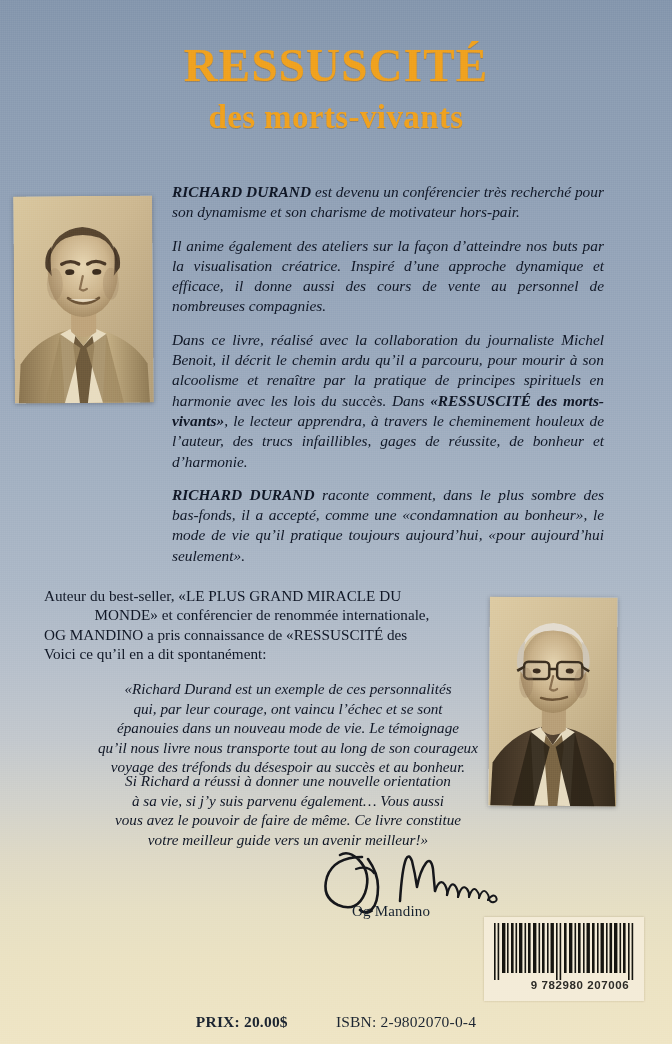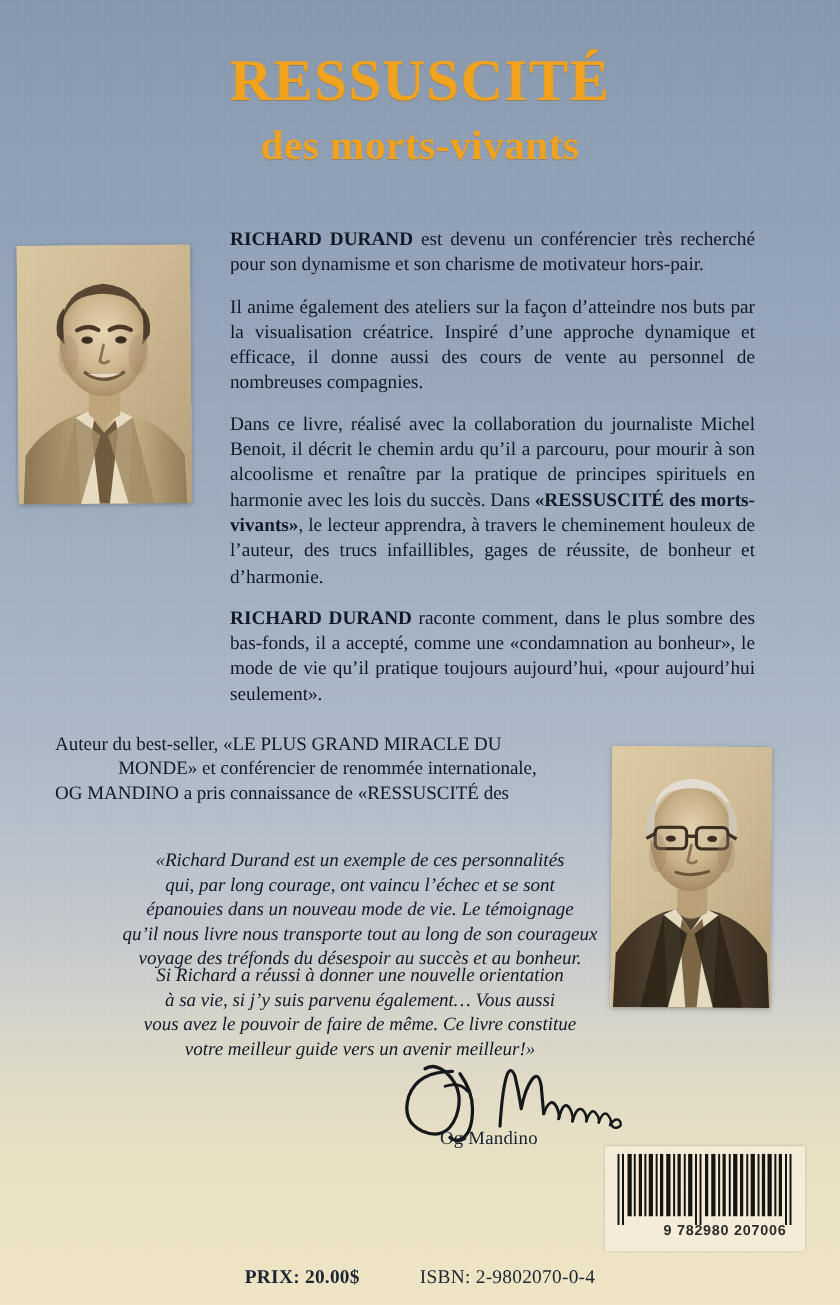--- a/index.html
+++ b/index.html
@@ -54,21 +54,21 @@
   #photo-author{left:14px;top:196px;width:139px;height:207px;transform:rotate(-0.5deg);}
   #photo-mandino{left:489px;top:597px;width:128px;height:209px;transform:rotate(0.4deg);}
   .photo svg{display:block;width:100%;height:100%;}
 
   
   .body-copy{
     position:absolute;left:172px;top:182px;width:432px;
     color:#101726;font-size:15.4px;line-height:20.3px;
     text-align:justify;text-justify:inter-word;
   }
-  .body-copy p{margin:0 0 13px 12px;}
+  .body-copy p{margin:0 0 13px 0;font-style:italic;}
   .body-copy p:last-child{margin-bottom:0;}
   .body-copy b{font-weight:700;}
 
   
   .mandino-intro{
     position:absolute;left:44px;top:586px;width:436px;
     color:#101726;font-size:15.2px;line-height:19.4px;
   }
   .mandino-intro .l{display:block;}
   .mandino-intro .c{text-align:center;}
@@ -198,20 +198,21 @@
   <div class="mandino-intro">
     <span class="l">
       <span>Auteur du best-seller, </span><b>«LE PLUS GRAND MIRACLE DU</b>
     </span>
     <span class="l c">
       <b>MONDE»</b><span> et conférencier de renommée internationale,</span>
     </span>
     <span class="l">
       <b>OG MANDINO</b><span> a pris connaissance de </span><b>«RESSUSCITÉ des</b>
     </span>
+    <span class="l">Voici ce qu’il en a dit spontanément:</span>
   </div>
 
   <div class="photo" id="photo-mandino">
     <svg viewBox="0 0 128 209" preserveAspectRatio="none" aria-hidden="true">
       <defs>
         <linearGradient id="sepiaBgB" x1="0" y1="0" x2="1" y2="1">
           <stop offset="0%" stop-color="#ddcba3"></stop>
           <stop offset="50%" stop-color="#cfbc95"></stop>
           <stop offset="100%" stop-color="#b6a178"></stop>
         </linearGradient>
@@ -263,21 +264,21 @@
 
       <path d="M52 101 Q64 105 78 100" stroke="#6b5336" stroke-width="2.4" fill="none" stroke-linecap="round"></path>
 
       <ellipse cx="37" cy="86" rx="7" ry="15" fill="#9a8060" opacity=".32"></ellipse>
       <ellipse cx="92" cy="86" rx="7" ry="15" fill="#9a8060" opacity=".32"></ellipse>
     </svg>
   </div>
 
   <div class="quote" id="quote-1">
     <span class="l">«Richard Durand est un exemple de ces personnalités</span>
-    <span class="l">qui, par long courage, ont vaincu l’échec et se sont</span>
+    <span class="l">qui, par leur courage, ont vaincu l’échec et se sont</span>
     <span class="l">épanouies dans un nouveau mode de vie. Le témoignage</span>
     <span class="l">qu’il nous livre nous transporte tout au long de son courageux</span>
     <span class="l">voyage des tréfonds du désespoir au succès et au bonheur.</span>
   </div>
 
   <div class="quote" id="quote-2">
     <span class="l">Si Richard a réussi à donner une nouvelle orientation</span>
     <span class="l">à sa vie, si j’y suis parvenu également… Vous aussi</span>
     <span class="l">vous avez le pouvoir de faire de même. Ce livre constitue</span>
     <span class="l">votre meilleur guide vers un avenir meilleur!»</span>

